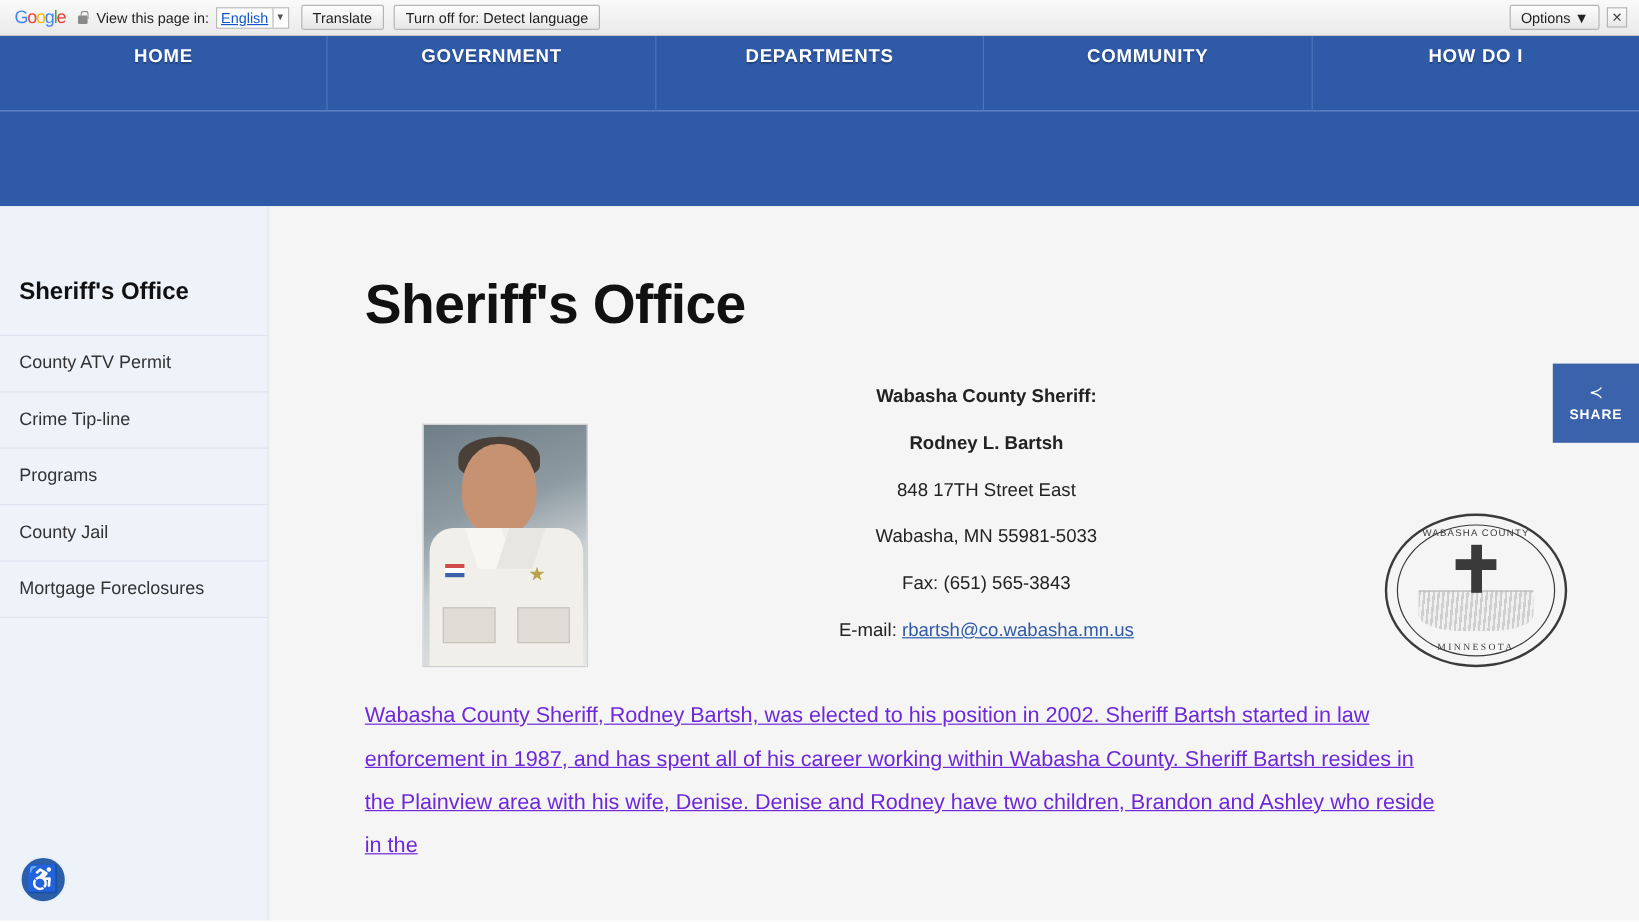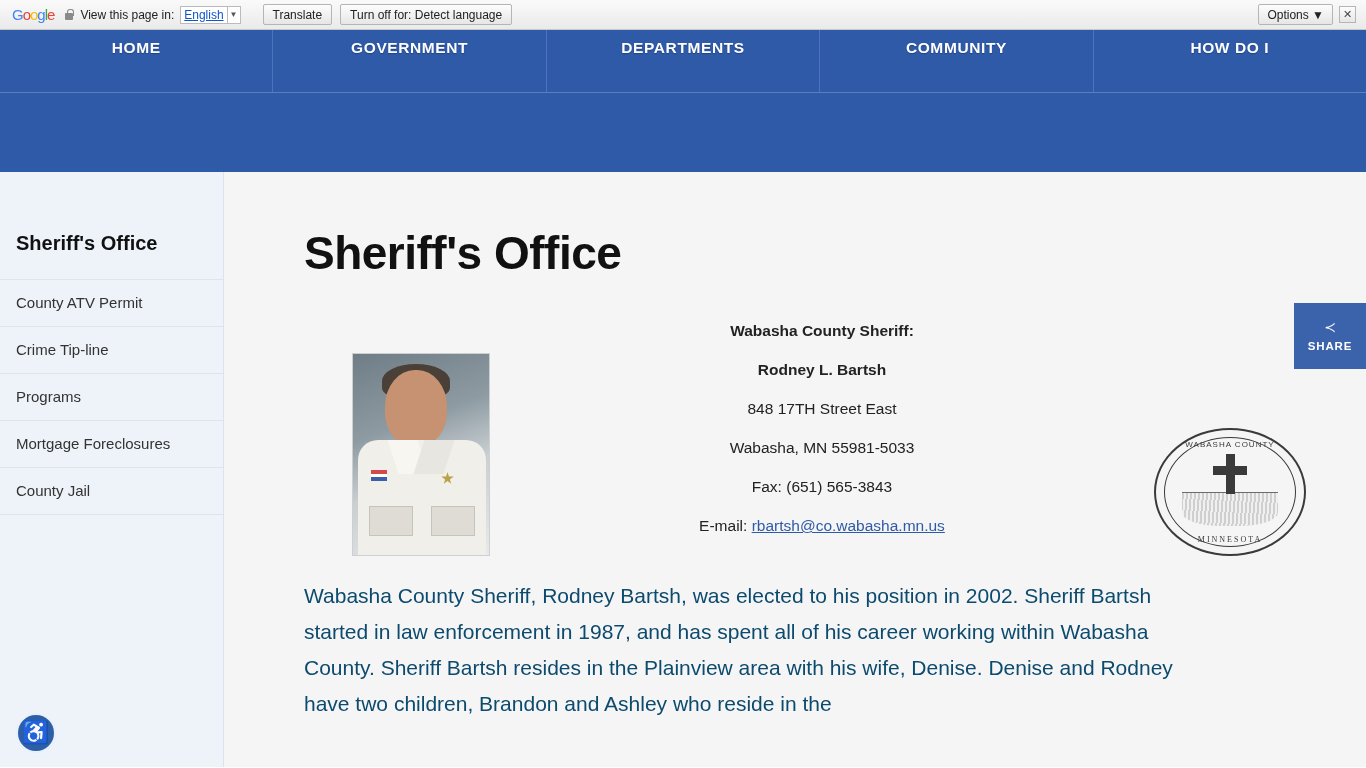--- a/index.html
+++ b/index.html
@@ -58,21 +58,21 @@
   }
   .gt-text { margin-right: 6px; font-size: 12px; color: #222; }
   .lang-select {
     border: 1px solid #bbb;
     background: #fff;
     height: 18px;
     display: inline-flex;
     align-items: center;
     font-size: 12px;
     padding: 0 2px 0 3px;
-    margin-right: 22px;
+    margin-right: 10px;
   }
   .lang-select .lbl { text-decoration: underline; color: #1155cc; margin-right: 3px; }
   .lang-select .caret {
     border-left: 1px solid #bbb;
     padding-left: 2px;
     font-size: 8px;
     color: #555;
     line-height: 16px;
   }
   .gt-btn {
@@ -322,24 +322,25 @@
   .seal .scene {
     position: absolute; left: 28px; right: 28px; bottom: 30px;
     height: 34px;
     border-top: 1px solid #6b6b6b;
     background: repeating-linear-gradient(95deg, #cfcfcf 0 2px, #f0f0f0 2px 4px);
     border-radius: 0 0 40% 40%;
   }
 
   .body-text {
     margin-top: 22px;
-    font-size: 21px;
-    color: #0c4a6e;
+    font-size: 18px;
+    color: #6d28d9;
     line-height: 36px;
     max-width: 900px;
+    text-decoration: underline;
   }
 
   
   .share-tab {
     position: absolute;
     right: 0; top: 303px;
     width: 72px; height: 66px;
     background: #3b63ab;
     color: #fff;
     display: flex;
@@ -395,22 +396,22 @@
 </div>
 <div class="nav-band"></div>
 
 <div class="page">
 
   <div class="sidebar">
     <h2>Sheriff's Office</h2>
     <div class="side-link">County ATV Permit</div>
     <div class="side-link">Crime Tip-line</div>
     <div class="side-link">Programs</div>
+    <div class="side-link">County Jail</div>
     <div class="side-link">Mortgage Foreclosures</div>
-    <div class="side-link">County Jail</div>
     <div class="a11y">♿</div>
   </div>
 
   <div class="content">
 
 
     <h1 class="page-title">Sheriff's Office</h1>
 
     <div class="info-row">
 

